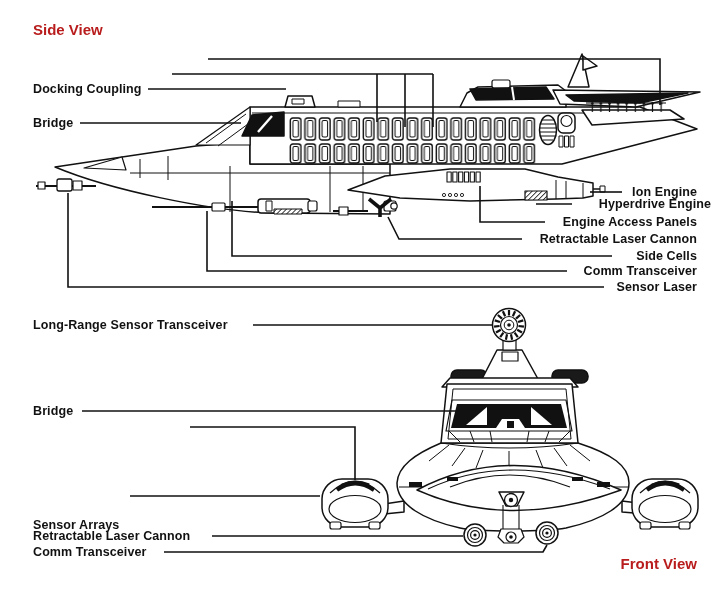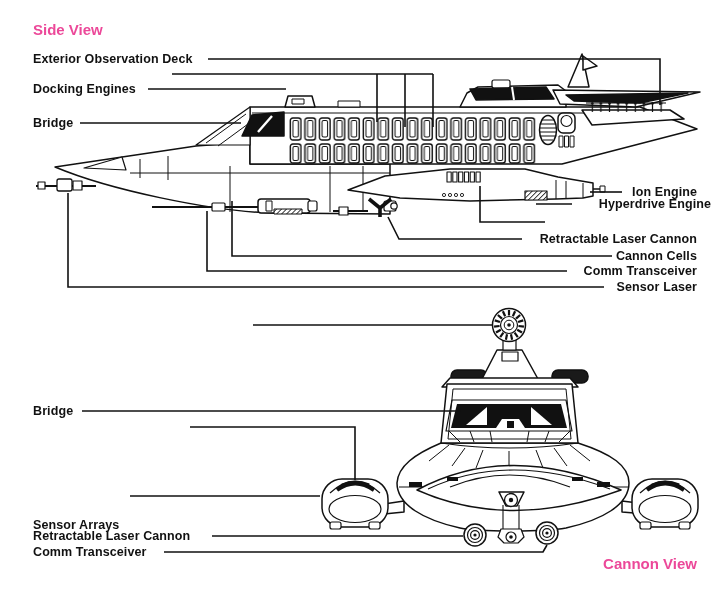--- a/index.html
+++ b/index.html
@@ -8,21 +8,21 @@
     font-family:"Liberation Sans","DejaVu Sans",sans-serif;color:#111;
     overflow:hidden;margin:0 auto;
   }
   svg.art{position:absolute;left:0;top:0;}
   .lbl{
     position:absolute;font-size:12.5px;font-weight:700;line-height:14px;
     white-space:nowrap;letter-spacing:.1px;color:#111;
   }
   .ttl{
     position:absolute;font-size:15px;font-weight:700;line-height:16px;
-    white-space:nowrap;color:#ec4899;
+    white-space:nowrap;color:#b91c1c;
   }
   .r{text-align:center;}
 </style>
 </head>
 <body>
 
 <div class="canvas">
 
   <svg class="art" width="719" height="599" viewBox="0 0 719 599">
     <defs>
@@ -280,30 +280,31 @@
       <path d="M82,411 H461"></path>
       <path d="M190,427 H355 V480"></path>
       <path d="M130,496 H320"></path>
       <path d="M212,536 H463"></path>
       <path d="M164,552 H543 L547,545"></path>
     </g>
   </svg>
 
   <div class="ttl" style="left:33px;top:22px">Side View</div>
 
-  <div class="lbl" style="left:33px;top:52px">Exterior Observation Deck</div>
-  <div class="lbl" style="left:33px;top:82px">Docking Engines</div>
+  <div class="lbl" style="left:33px;top:82px">Docking Coupling</div>
   <div class="lbl" style="left:33px;top:116px">Bridge</div>
 
   <div class="lbl r" style="right:22px;top:185px">Ion Engine</div>
   <div class="lbl r" style="right:8px;top:197px">Hyperdrive Engine</div>
+  <div class="lbl r" style="right:22px;top:215px">Engine Access Panels</div>
   <div class="lbl r" style="right:22px;top:232px">Retractable Laser Cannon</div>
-  <div class="lbl r" style="right:22px;top:249px">Cannon Cells</div>
+  <div class="lbl r" style="right:22px;top:249px">Side Cells</div>
   <div class="lbl r" style="right:22px;top:264px">Comm Transceiver</div>
   <div class="lbl r" style="right:22px;top:280px">Sensor Laser</div>
 
+  <div class="lbl" style="left:33px;top:318px">Long-Range Sensor Transceiver</div>
   <div class="lbl" style="left:33px;top:404px">Bridge</div>
   <div class="lbl" style="left:33px;top:518px">Sensor Arrays</div>
   <div class="lbl" style="left:33px;top:529px">Retractable Laser Cannon</div>
   <div class="lbl" style="left:33px;top:545px">Comm Transceiver</div>
 
-  <div class="ttl r" style="right:22px;top:556px">Cannon View</div>
+  <div class="ttl r" style="right:22px;top:556px">Front View</div>
 </div>
 
 </body></html>

